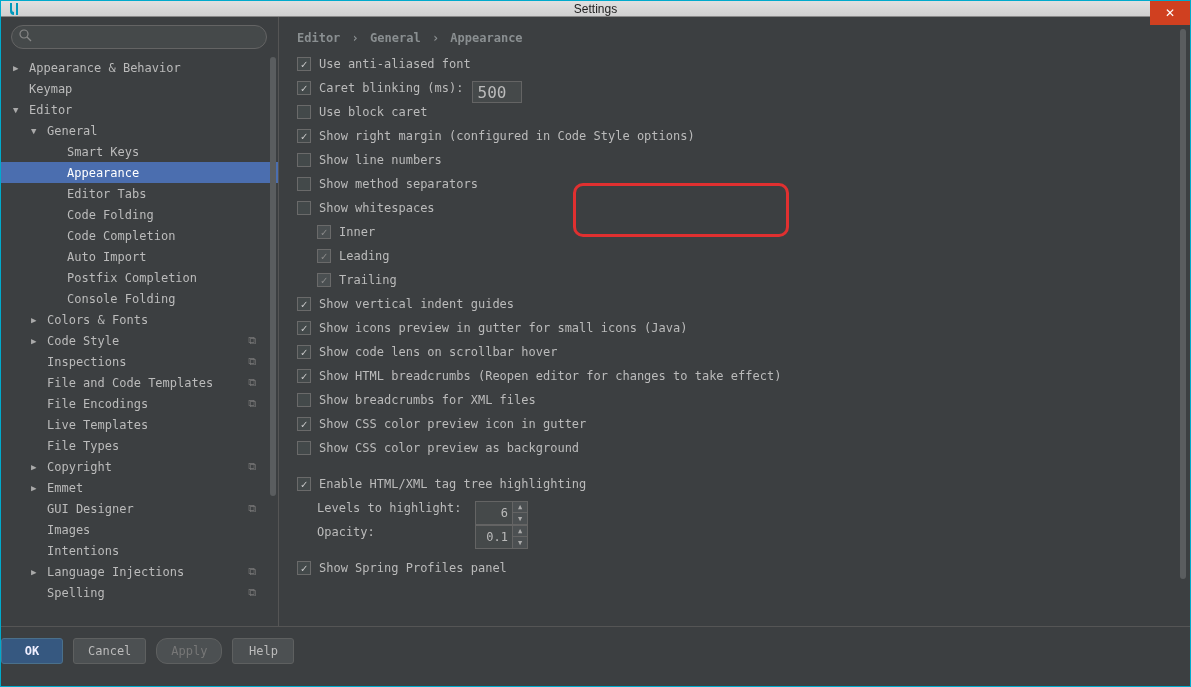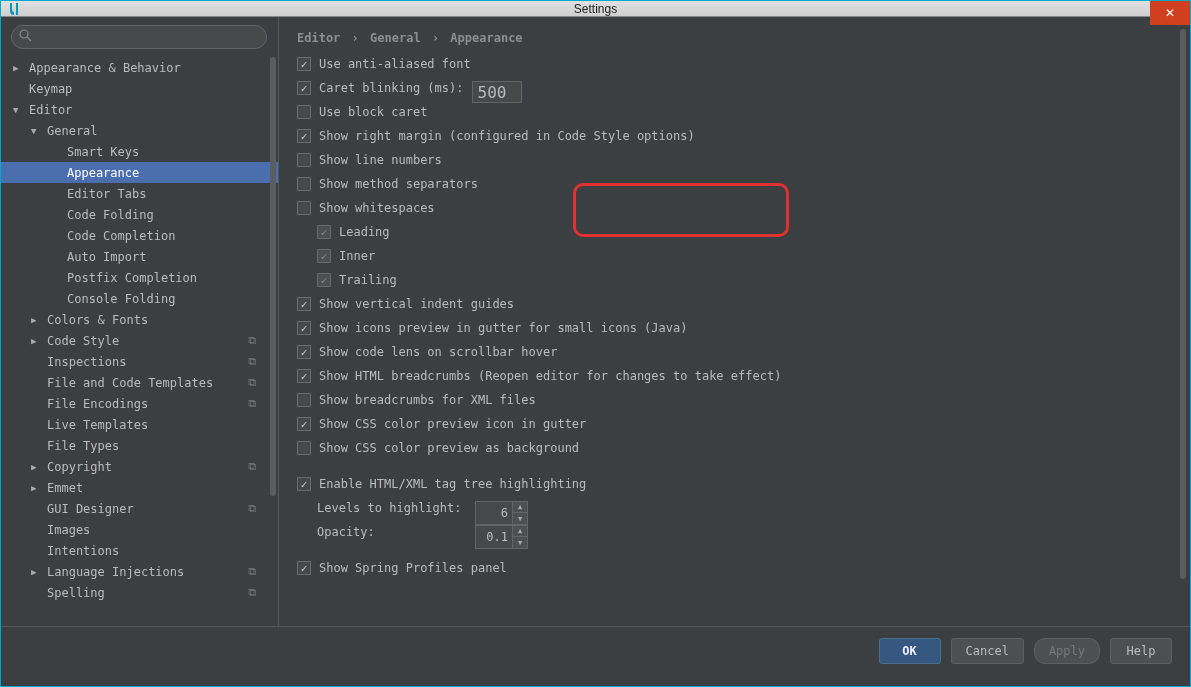--- a/index.html
+++ b/index.html
@@ -235,21 +235,21 @@
   width: 6px;
   height: 94%;
   background: #5a5d5f;
   border-radius: 3px;
 }
 .footer {
   height: 48px;
   border-top: 1px solid #555;
   display: flex;
   align-items: center;
-  justify-content: flex-end;
+  justify-content: flex-start;
   padding-right: 18px;
   gap: 10px;
   background: #3c3f41;
 }
 .btn {
   min-width: 62px;
   height: 26px;
   background: #4c5052;
   border: 1px solid #5e6060;
   color: #bbb;
@@ -448,25 +448,25 @@
       <div class="opt-row">
           <span class="chk"></span>
           <span>Show method separators</span>
         </div>
       <div class="opt-row">
           <span class="chk"></span>
           <span>Show whitespaces</span>
         </div>
       <div class="opt-row indent1">
           <span class="chk dimchecked"></span>
-          <span>Leading</span>
+          <span>Inner</span>
         </div>
       <div class="opt-row indent1">
           <span class="chk dimchecked"></span>
-          <span>Inner</span>
+          <span>Leading</span>
         </div>
       <div class="opt-row indent1">
           <span class="chk dimchecked"></span>
           <span>Trailing</span>
         </div>
       <div class="opt-row">
           <span class="chk checked"></span>
           <span>Show vertical indent guides</span>
         </div>
       <div class="opt-row">

